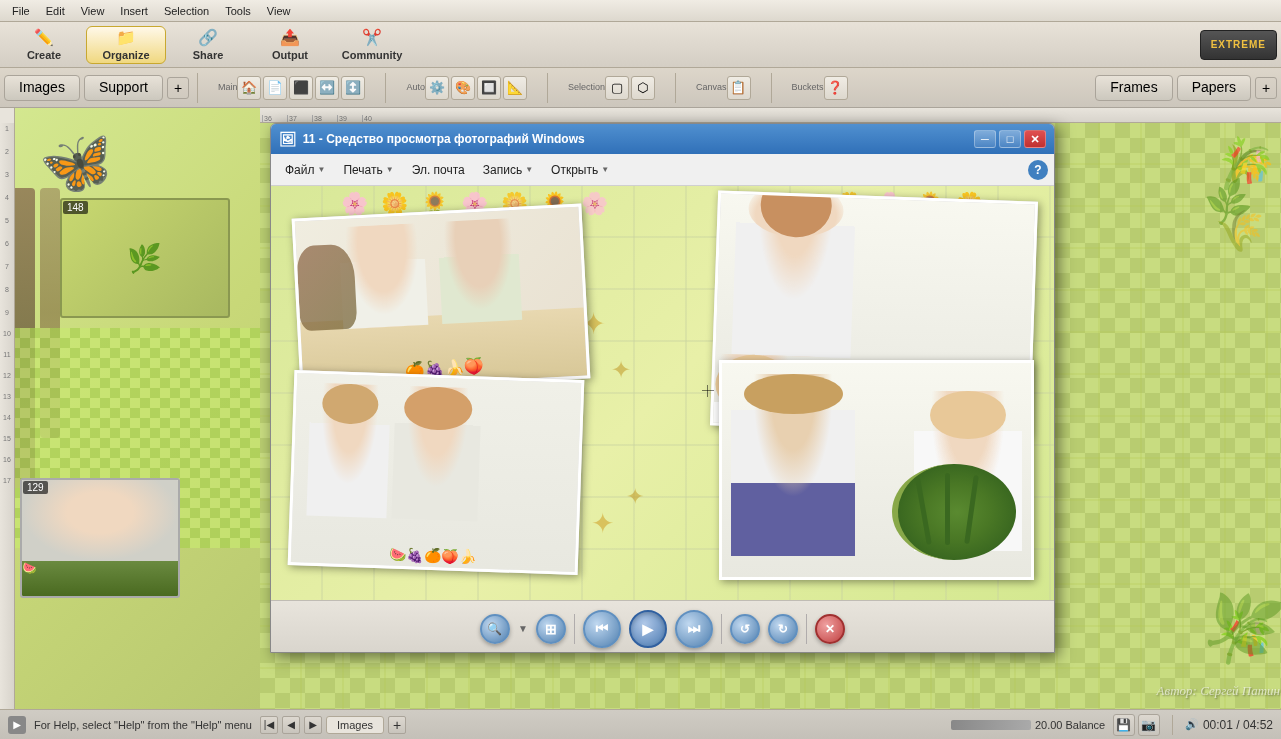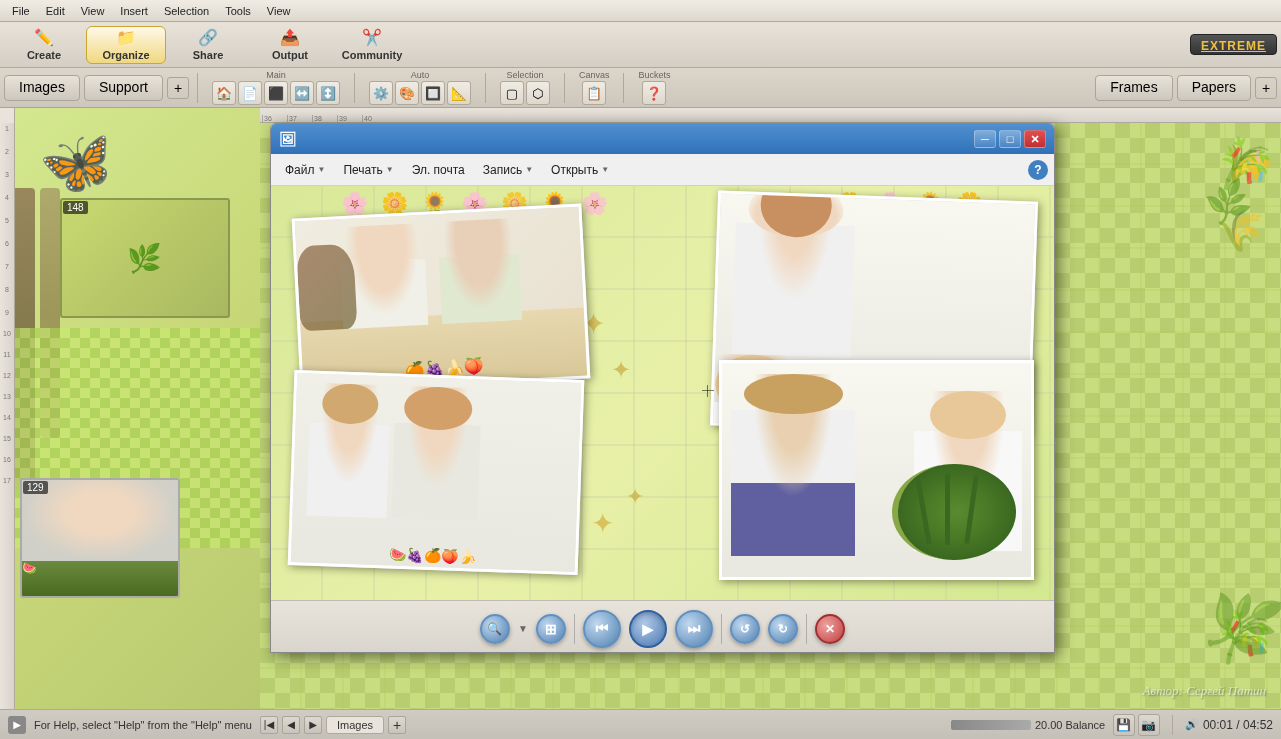--- a/index.html
+++ b/index.html
@@ -61,46 +61,45 @@
     .toolbar-btn.active {
       background: linear-gradient(to bottom, #fff8e8, #f0d880);
       border: 1px solid #c8a830;
     }
     .toolbar-btn .icon { font-size: 16px; }
 
     .extreme-btn {
       margin-left: auto;
       background: linear-gradient(to bottom, #555, #333);
       color: #f0c040;
-      font-size: 12px;
+      font-size: 10px;
       font-weight: bold;
       letter-spacing: 1px;
       border: 1px solid #222;
       padding: 4px 10px;
       border-radius: 4px;
-      height: 21px;
-      cursor: pointer;
-      text-decoration: underline;
+      height: 30px;
+      cursor: pointer;
     }
 
     
     #second-toolbar {
       background: linear-gradient(to bottom, #ddd6ca, #ccc6bc);
       height: 40px;
       display: flex;
       align-items: center;
       border-bottom: 1px solid #aaa49a;
       padding: 0 4px;
       gap: 4px;
     }
     .toolbar2-group {
       display: flex;
-      flex-direction: column;
-      align-items: center;
-      margin: 0 6px;
+      flex-direction: row;
+      align-items: center;
+      margin: 0 12px;
     }
     .toolbar2-group-label {
       font-size: 9px;
       color: #666;
       margin-bottom: 1px;
     }
     .toolbar2-icons {
       display: flex;
       gap: 2px;
     }
@@ -421,21 +420,21 @@
     }
     .time-display {
       font-size: 12px;
       color: #333;
     }
 
     
     .watermark {
       position: absolute;
       bottom: 10px;
-      right: 15px;
+      right: 1px;
       font-size: 13px;
       color: rgba(255,255,255,0.6);
       font-style: italic;
       font-family: 'Times New Roman', serif;
       text-shadow: 1px 1px 2px rgba(0,0,0,0.4);
       white-space: nowrap;
     }
   </style>
 </head>
 <body>
@@ -610,20 +609,21 @@
       <div style="position:absolute;top:60px;right:30px;font-size:35px;opacity:0.6;transform:rotate(-20deg);">🌿</div>
       <div style="position:absolute;bottom:40px;right:5px;font-size:50px;opacity:0.7;transform:rotate(10deg);">🎋</div>
 
       <div class="watermark">Автор: Сергей Патин</div>
     </div>
 
     <div id="photo-viewer">
 
       <div class="dialog-titlebar">
         <span class="dialog-title-icon">🖼</span>
+        <span>11 - Средство просмотра фотографий Windows</span>
         <div class="dialog-titlebar-buttons">
           <button class="title-btn">─</button>
           <button class="title-btn">□</button>
           <button class="title-btn close">✕</button>
         </div>
       </div>
 
       <div class="dialog-menubar">
         <div class="dialog-menu-item">
           <span>Файл</span>

